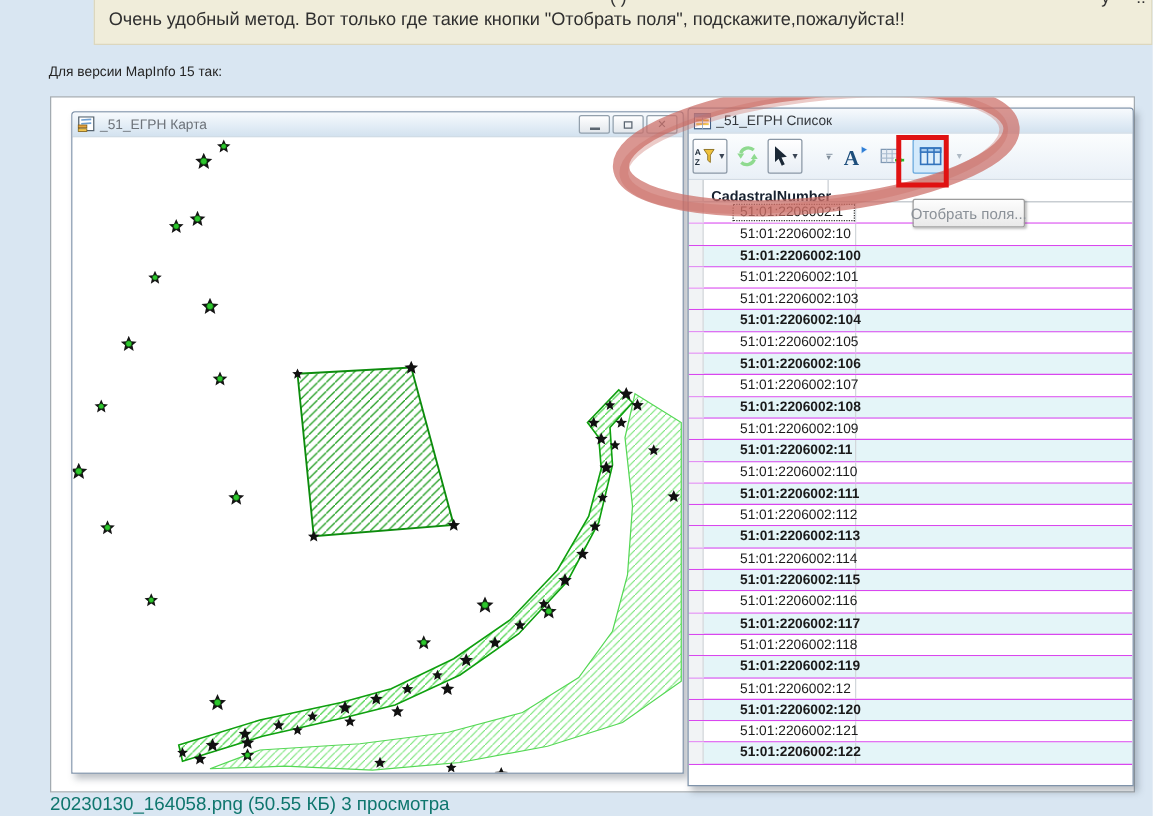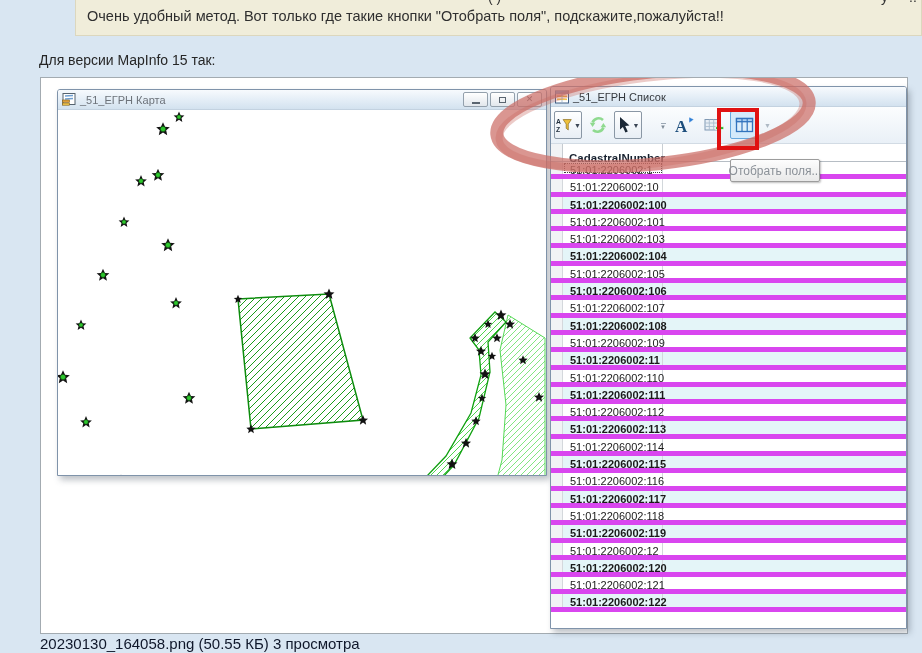--- a/index.html
+++ b/index.html
@@ -6,29 +6,29 @@
   html,body { width:922px; height:653px; overflow:hidden;
     font-family:"Liberation Sans", sans-serif; background:#d9e6f2; position:relative; }
 
   
   .quote { position:absolute; left:75px; top:-30px; right:0; height:66px;
     background:#f0edda; border:1px solid #dcd7be; overflow:hidden; }
   .q-frag { position:absolute; top:18px; font-size:14px; color:#333; }
   .q-frag.f1 { left:412px; } .q-frag.f2 { left:805px; } .q-frag.f3 { left:833px; }
   .q-text { position:absolute; top:37px; left:11px; font-size:14.5px; color:#2f2f2f; white-space:nowrap; }
 
-  .intro { position:absolute; left:39px; top:52px; font-size:14px; color:#262626; }
+  .intro { position:absolute; left:39px; top:52px; font-size:11px; color:#262626; }
 
   
   .shot { position:absolute; left:40px; top:77px; width:868px; height:557px;
     background:#fff; border:1px solid #a3abb1; }
 
   .mdi-win { position:absolute; background:#fff; border:1px solid #7f93aa;
     border-radius:3px 3px 0 0; box-shadow:3px 4px 6px rgba(70,80,95,.35); overflow:hidden; }
-  .win-map { left:16px; top:11px; width:490px; height:387px; }
+  .win-map { left:16px; top:11px; width:490px; height:530px; }
   .win-list { left:509px; top:8px; width:357px; height:543px; }
 
   .titlebar { height:20px; display:flex; align-items:center; padding:0 4px; gap:4px;
     background:linear-gradient(#f7fafd,#e3edf6 55%,#d3e2ef);
     border-bottom:1px solid #c3d2e0; font-size:11px; }
   .win-map .title { color:#6d737a; } .win-list .title { color:#34383d; }
   .t-ico { width:14px; height:14px; flex:0 0 auto; }
 
   .winbtns { margin-left:auto; display:flex; gap:2px; }
   .wbtn { width:25px; height:15px; border:1px solid #93a0ac; border-radius:2px;
@@ -54,39 +54,39 @@
   .grip .chev { font-size:6px; line-height:4px; }
   .tail-caret { font-size:7px; color:#aeb9c4; margin-left:4px; }
 
   
   .grid-hdr { position:absolute; left:0; top:57px; right:0; height:18px; display:flex;
     background:#fff; border-bottom:1px solid #b6bdc4; }
   .hdr-rh { width:12px; background:#f1f3f5; border-right:1px solid #c6cbd0; }
   .hdr-c1 { width:100px; font-size:11.5px; font-weight:bold; color:#16202e;
     padding:8px 0 0 6px; border-right:1px solid #c9ced3; }
   .rows { position:absolute; left:0; top:75px; right:0; bottom:0; overflow:hidden; }
-  .row { display:flex; height:17.3px; border-bottom:5px solid #d946ef; background:#fff; }
+  .row { display:flex; height:17.3px; border-bottom:1px solid #d946ef; background:#fff;gap:22px; }
   .row.cyan { background:#e4f5f8;font-weight:bold; }
   .row .rh { width:12px; background:#f1f3f5; border-right:1px solid #d4d8dc; }
   .row .c1 { width:100px; font-size:11px; color:#1a1a1a; padding:2px 0 0 7px;
     border-right:1px solid #d2d7db; white-space:nowrap; }
   .row.selected .c1 { outline:1px dotted #3c3c3c; outline-offset:-2px; background:#fff; }
 
   
   .tooltip { position:absolute; left:689px; top:81px; width:90px; height:23px; z-index:40;
     background:linear-gradient(#fdfdfd,#e9e9e9); border:1px solid #9c9c9c; border-radius:2px;
     box-shadow:1px 1px 2px rgba(0,0,0,.25); color:#8b9198; font-size:12px;
     display:flex; align-items:center; justify-content:center; white-space:nowrap; }
 
   
   .anno { position:absolute; inset:0; z-index:60; pointer-events:none; }
   .red-rect { position:absolute; left:676px; top:30px; width:42px; height:42px;
     border:4px solid #e01212; z-index:61; pointer-events:none; }
 
-  .caption { position:absolute; left:40px; top:635px; font-size:15px; color:#0f172a; }
+  .caption { position:absolute; left:40px; top:635px; font-size:15px; color:#0f766e; }
 </style>
 </head>
 <body>
 
 <div class="quote">
   <span class="q-frag f1">( )</span>
   <span class="q-frag f2">у</span>
   <span class="q-frag f3">!!</span>
   <div class="q-text">Очень удобный метод. Вот только где такие кнопки "Отобрать поля", подскажите,пожалуйста!!</div>
 </div>

